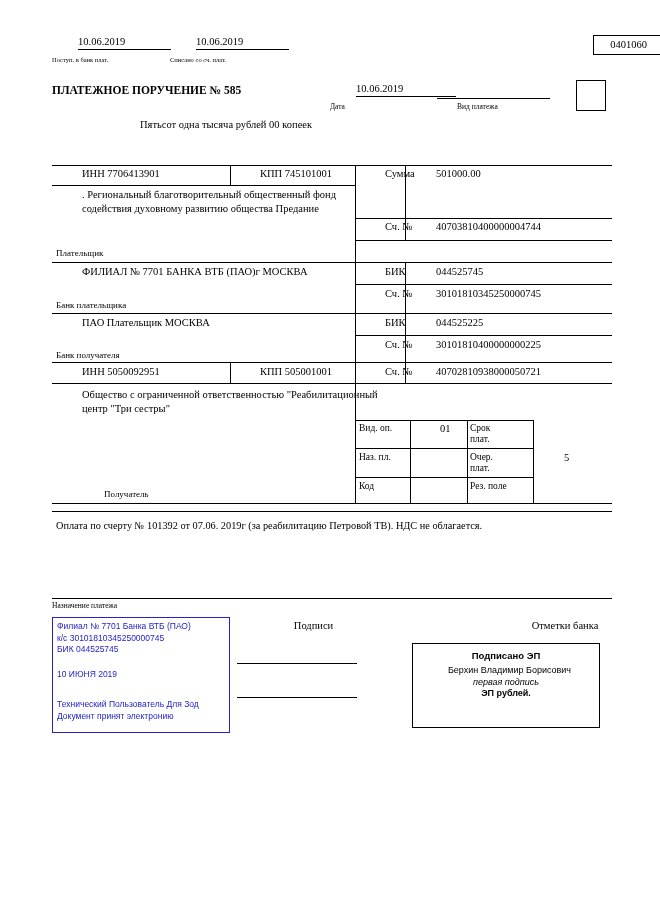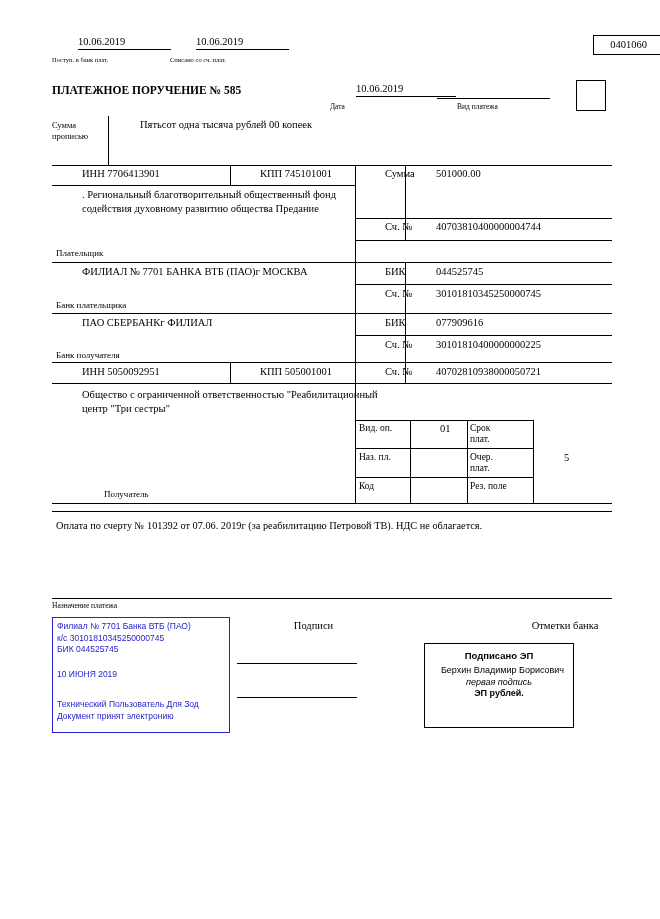--- a/index.html
+++ b/index.html
@@ -49,23 +49,20 @@
   <div class="abs tiny" style="left:170px; top:56px;">Списано со сч. плат.</div>
   <div class="abs box t center" style="left:567px; top:35px; width:71px; height:20px; line-height:18px;">0401060</div>
 
   <div class="abs title" style="left:52px; top:84px;">ПЛАТЕЖНОЕ ПОРУЧЕНИЕ № 585</div>
   <div class="abs t ul" style="left:330px; top:83px; width:100px;">10.06.2019</div>
   <div class="abs cap7" style="left:330px; top:102px;">Дата</div>
   <div class="abs ul" style="left:437px; top:83px; width:113px; height:16px;"></div>
   <div class="abs cap7" style="left:457px; top:102px;">Вид платежа</div>
   <div class="abs box" style="left:576px; top:80px; width:30px; height:31px;"></div>
 
-  <div class="abs" style="left:52px; top:116px; width:57px; height:49px; border-right:1px solid #000;">
-    <div class="cap85" style="padding-top:4px; width:48px;">Сумма прописью</div>
-  </div>
   <div class="abs t" style="left:114px; top:119px;">Пятьсот одна тысяча рублей 00 копеек</div>
 
   <div class="hl" style="left:52px;  top:165px; width:560px;"></div>
   <div class="hl" style="left:52px;  top:185px; width:303px;"></div>
   <div class="hl" style="left:355px; top:218px; width:257px;"></div>
   <div class="hl" style="left:355px; top:240px; width:257px;"></div>
   <div class="hl" style="left:52px;  top:262px; width:560px;"></div>
   <div class="hl" style="left:355px; top:284px; width:257px;"></div>
   <div class="hl" style="left:52px;  top:313px; width:560px;"></div>
   <div class="hl" style="left:355px; top:335px; width:257px;"></div>
@@ -96,23 +93,23 @@
   <div class="abs t" style="left:410px; top:221px;">40703810400000004744</div>
   <div class="abs cap9" style="left:56px; top:248px;">Плательщик</div>
 
   <div class="abs t" style="left:56px;  top:266px;">ФИЛИАЛ № 7701 БАНКА ВТБ (ПАО)г МОСКВА</div>
   <div class="abs t" style="left:359px; top:266px;">БИК</div>
   <div class="abs t" style="left:410px; top:266px;">044525745</div>
   <div class="abs t" style="left:359px; top:288px;">Сч. №</div>
   <div class="abs t" style="left:410px; top:288px;">30101810345250000745</div>
   <div class="abs cap9" style="left:56px; top:300px;">Банк плательщика</div>
 
-  <div class="abs t" style="left:56px;  top:317px;">ПАО СБЕРБАНКг ФИЛИАЛ</div>
+  <div class="abs t" style="left:56px;  top:317px;">ПАО Плательщик МОСКВА</div>
   <div class="abs t" style="left:359px; top:317px;">БИК</div>
-  <div class="abs t" style="left:410px; top:317px;">077909616</div>
+  <div class="abs t" style="left:410px; top:317px;">044525225</div>
   <div class="abs t" style="left:359px; top:339px;">Сч. №</div>
   <div class="abs t" style="left:410px; top:339px;">30101810400000000225</div>
   <div class="abs cap9" style="left:56px; top:350px;">Банк получателя</div>
 
   <div class="abs t" style="left:56px;  top:366px;">ИНН 5050092951</div>
   <div class="abs t" style="left:234px; top:366px;">КПП 505001001</div>
   <div class="abs t" style="left:359px; top:366px;">Сч. №</div>
   <div class="abs t" style="left:410px; top:366px;">40702810938000050721</div>
   <div class="abs t wrap name-block" style="left:56px; top:388px; width:296px;">Общество с ограниченной ответственностью "Реабилитационный центр "Три сестры"</div>
 
@@ -136,20 +133,20 @@
     <div style="margin-top:13px;">10 ИЮНЯ 2019</div>
     <div style="margin-top:19px;">Технический Пользователь Для Зод</div>
     <div>Документ принят электронию</div>
   </div>
 
   <div class="abs t center" style="left:240px; top:620px; width:95px;">Подписи</div>
   <div class="hl" style="left:237px; top:663px; width:120px;"></div>
   <div class="hl" style="left:237px; top:697px; width:120px;"></div>
 
   <div class="abs t center" style="left:447px; top:620px; width:184px;">Отметки банка</div>
-  <div class="abs ep-box" style="left:424px; top:643px; width:150px; height:85px;">
+  <div class="abs ep-box" style="left:412px; top:643px; width:188px; height:85px;">
     <div class="ep-title">Подписано ЭП</div>
     <div class="ep-name">Берхин Владимир Борисович</div>
     <div class="ep-role">первая подпись</div>
     <div class="ep-ok">ЭП рублей.</div>
   </div>
 
 </div>
 
 </body></html>

